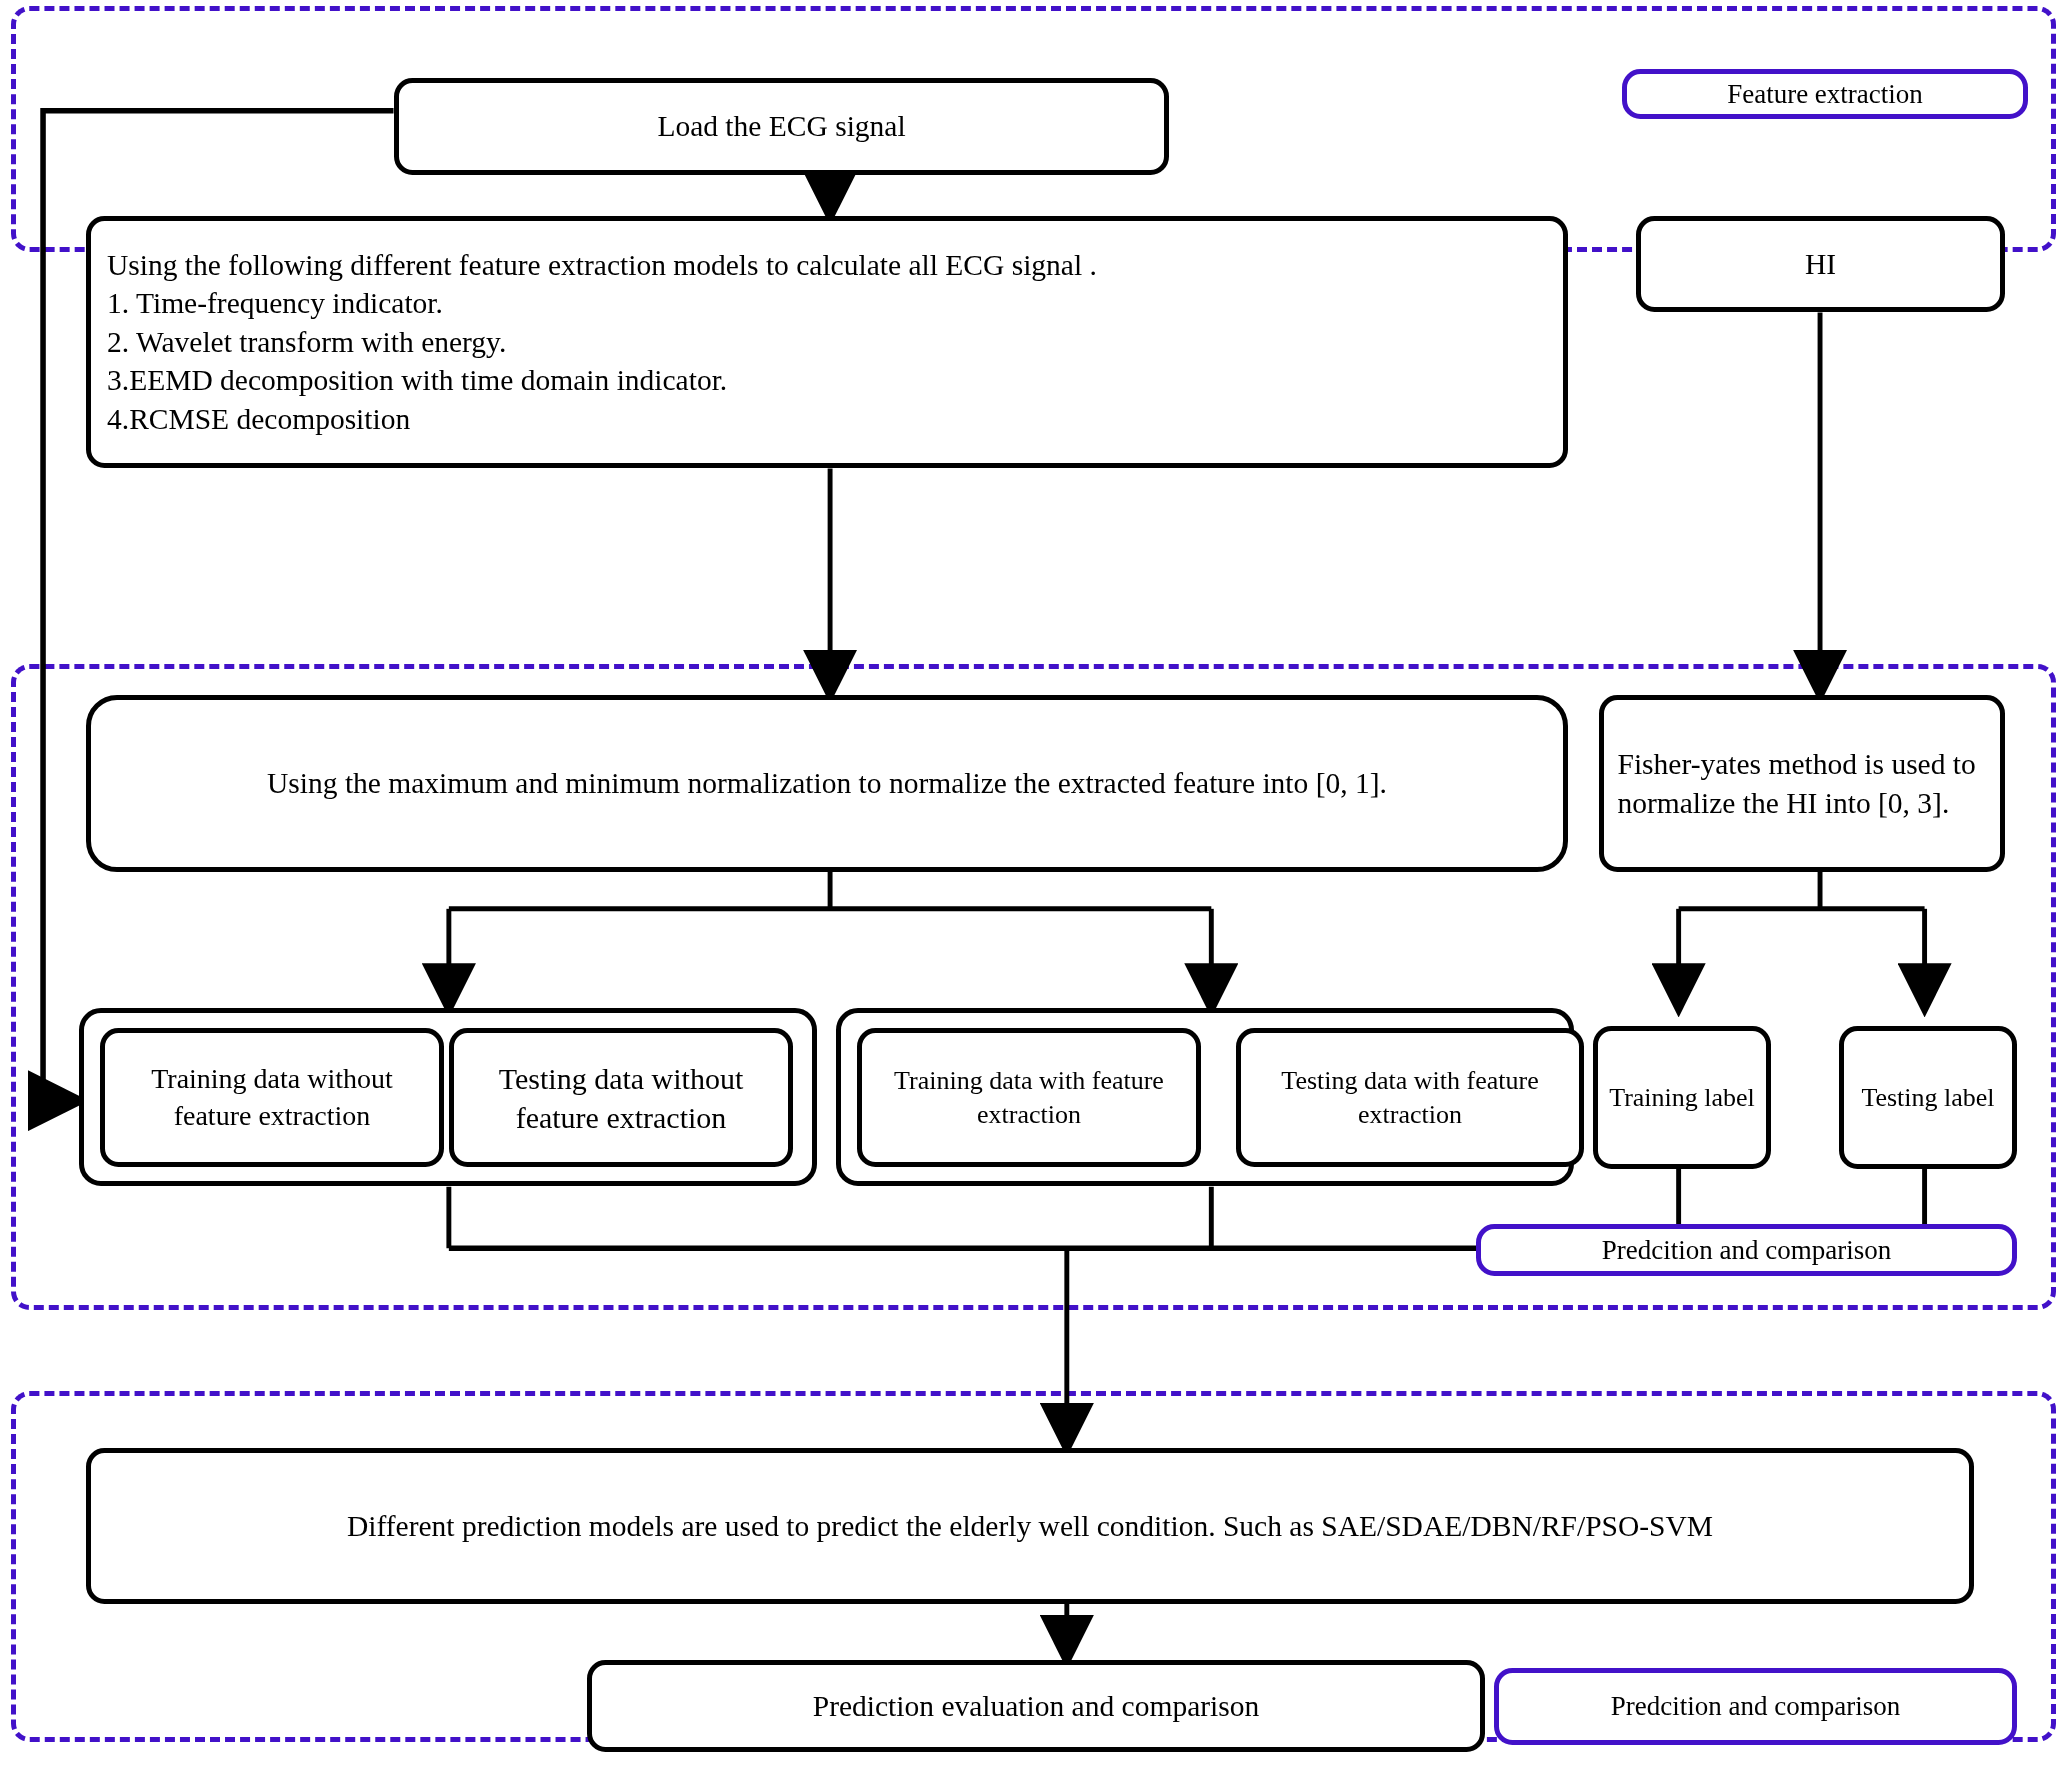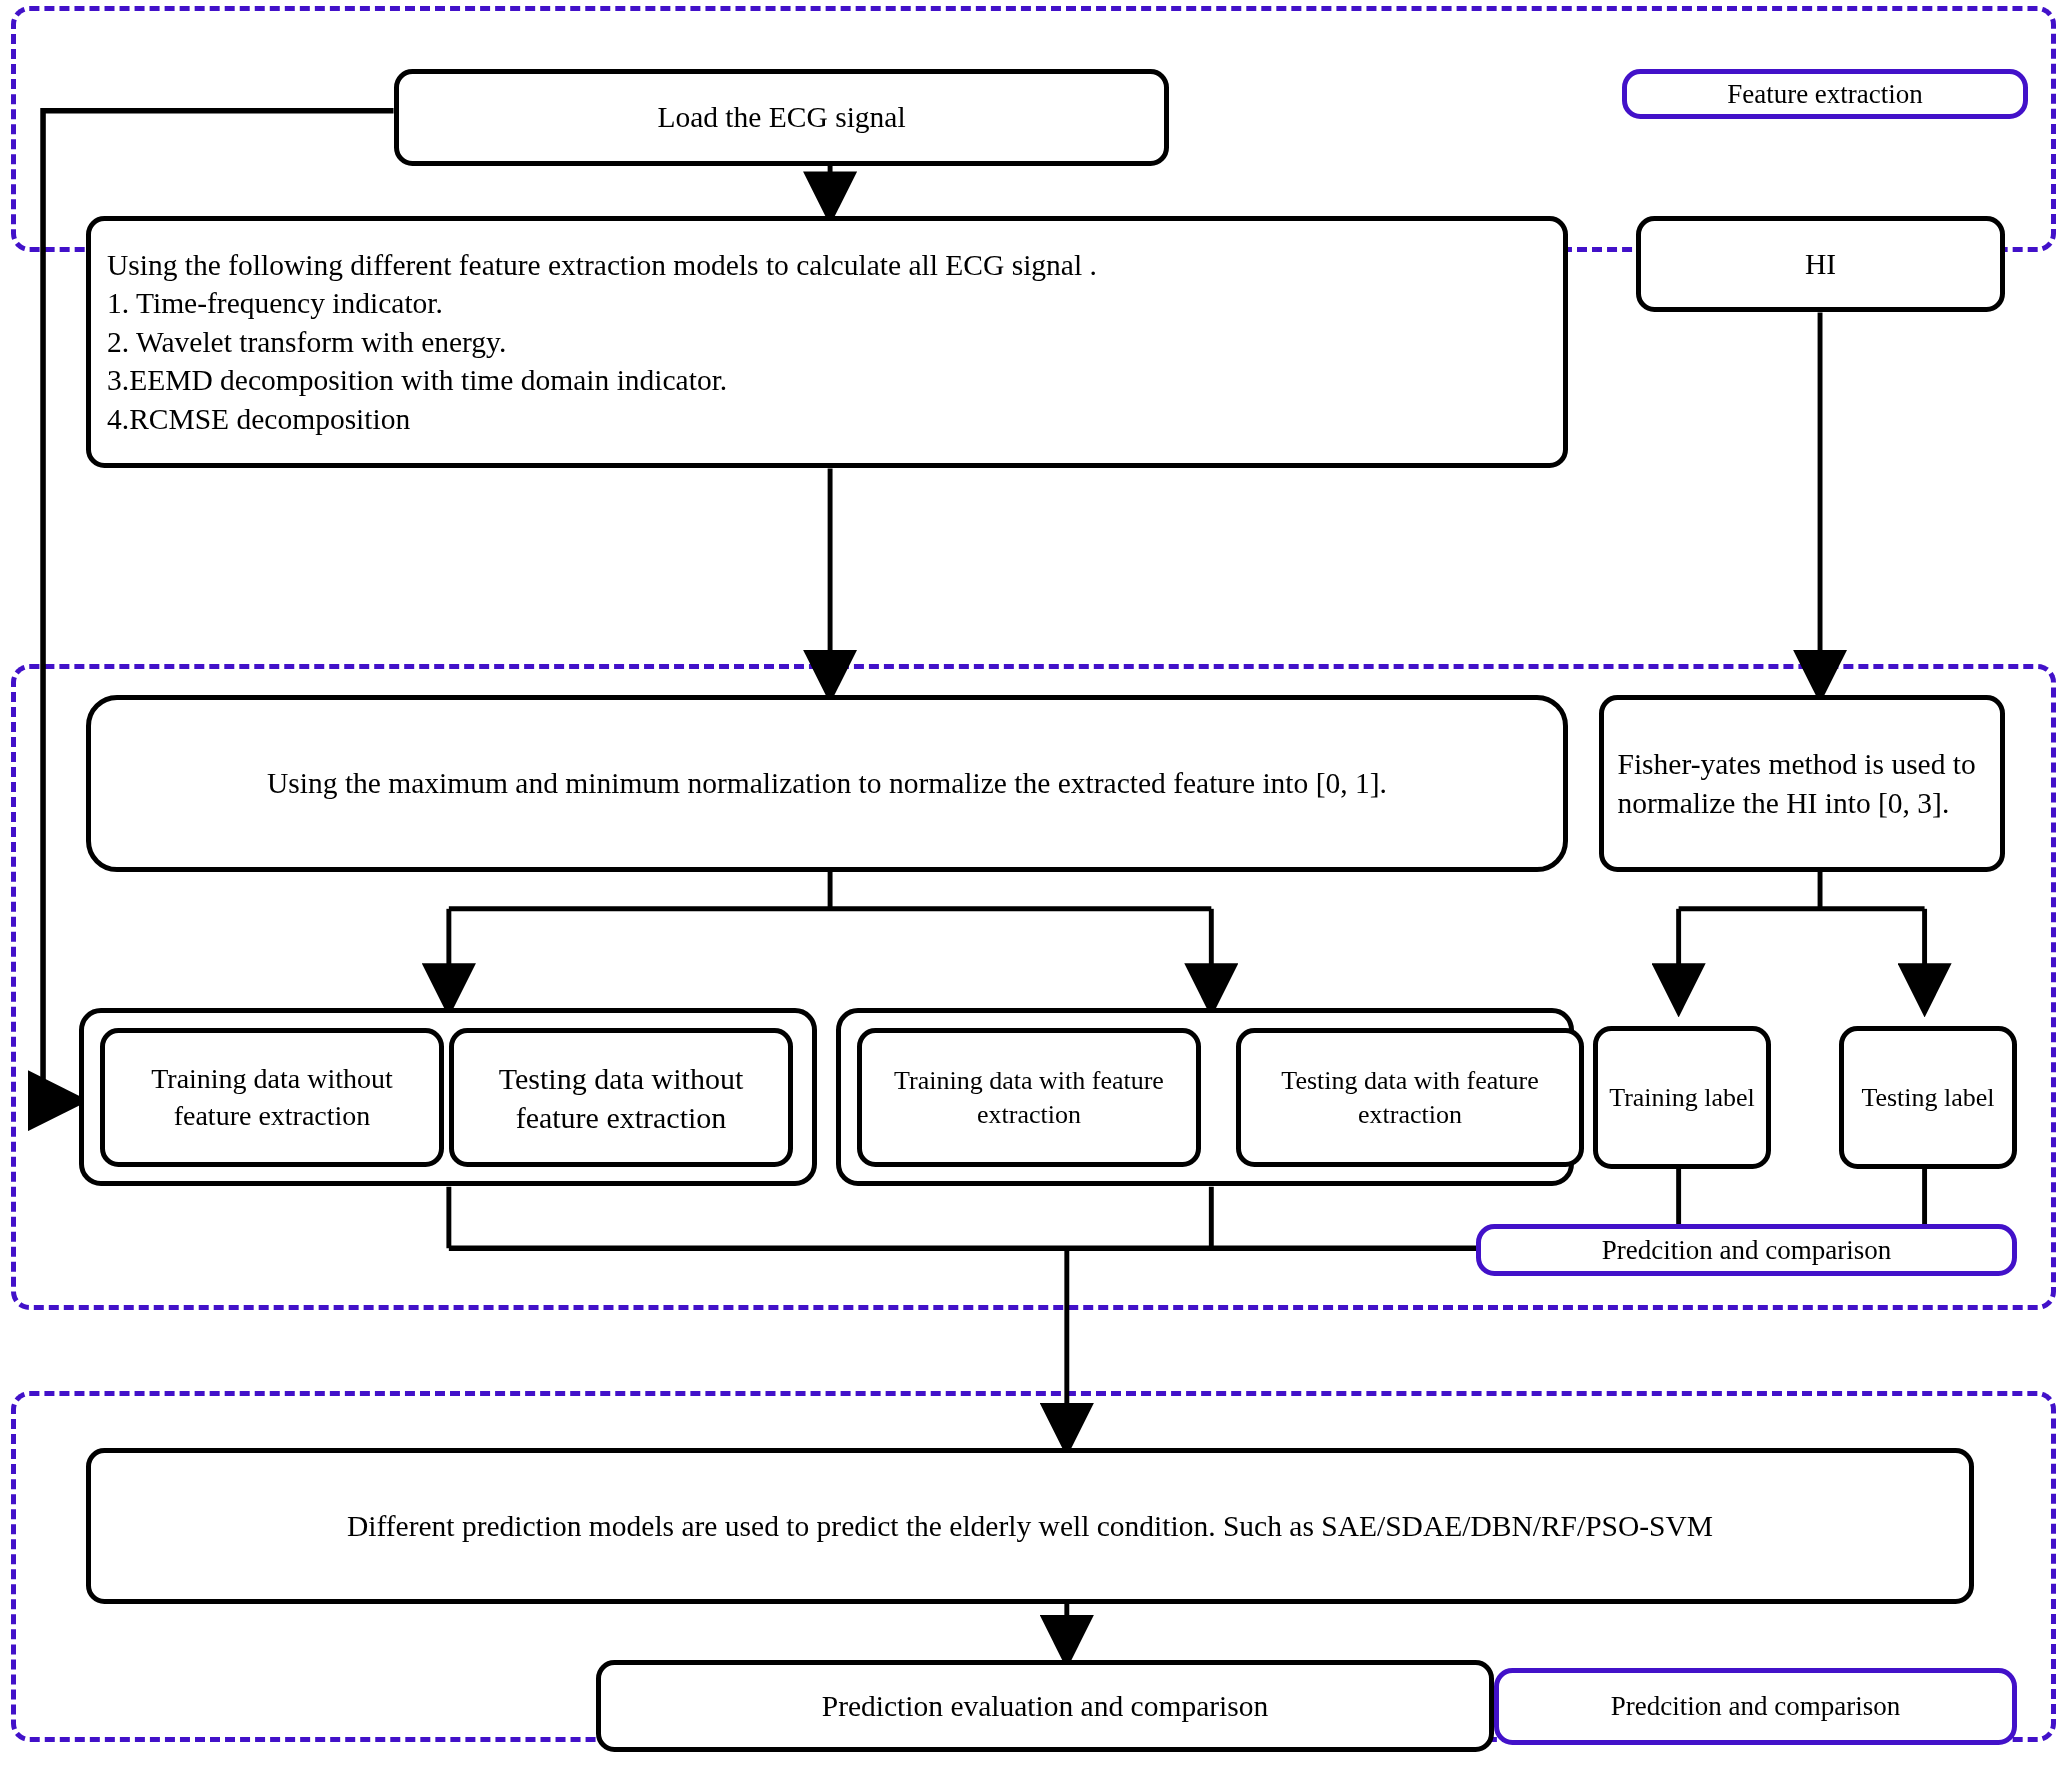--- a/index.html
+++ b/index.html
@@ -93,21 +93,21 @@
     <path d="M 730 2030 L 3130 2030" stroke="#000" stroke-width="9" fill="none"></path>
     <path d="M 1735 2030 L 1735 2355" stroke="#000" stroke-width="8" fill="none" marker-end="url(#arrow)"></path>
 
     <path d="M 1735 2608 L 1735 2700" stroke="#000" stroke-width="8" fill="none" marker-end="url(#arrow)"></path>
   </svg>
 
   <div class="tag" style="left:1622px;top:26px;width:406px;height:50px;font-size:27px;margin-top:43px;">
     <span>Feature extraction</span>
   </div>
 
-  <div class="node" style="left:394px;top:69px;width:775px;height:97px;font-size:29.5px;">
+  <div class="node" style="left:394px;top:78px;width:775px;height:97px;font-size:29.5px;">
     <span class="txt">Load the ECG signal</span>
   </div>
 
   <div class="node left" style="left:86px;top:216px;width:1482px;height:252px;font-size:29.5px;padding:13.5px 16px;flex-direction:column;align-items:flex-start;justify-content:center;">
     <span class="txt">Using the following different  feature extraction models to calculate all ECG signal .</span>
     <span class="bullets">
       <span>1. Time-frequency indicator.</span>
       <span>2. Wavelet transform with energy.</span>
       <span>3.EEMD decomposition with time domain indicator.</span>
       <span>4.RCMSE decomposition</span>
@@ -150,21 +150,21 @@
   </div>
 
   <div class="tag" style="left:1476px;top:1224px;width:541px;height:52px;font-size:27px;">
     <span>Predcition and comparison</span>
   </div>
 
   <div class="node" style="left:86px;top:1448px;width:1888px;height:156px;font-size:29.5px;padding:0 21px;">
     <span class="txt">Different prediction models are used to predict the elderly well condition. Such as SAE/SDAE/DBN/RF/PSO-SVM</span>
   </div>
 
-  <div class="node" style="left:587px;top:1660px;width:898px;height:92px;font-size:29.5px;padding:0 13.5px;margin-left:9px;">
+  <div class="node" style="left:587px;top:1660px;width:898px;height:92px;font-size:29.5px;padding:0 13.5px;">
     <span class="txt">Prediction evaluation and comparison</span>
   </div>
 
   <div class="tag" style="left:1494px;top:1668px;width:523px;height:77px;font-size:27px;">
     <span>Predcition and comparison</span>
   </div>
 
 </div>
 
 

